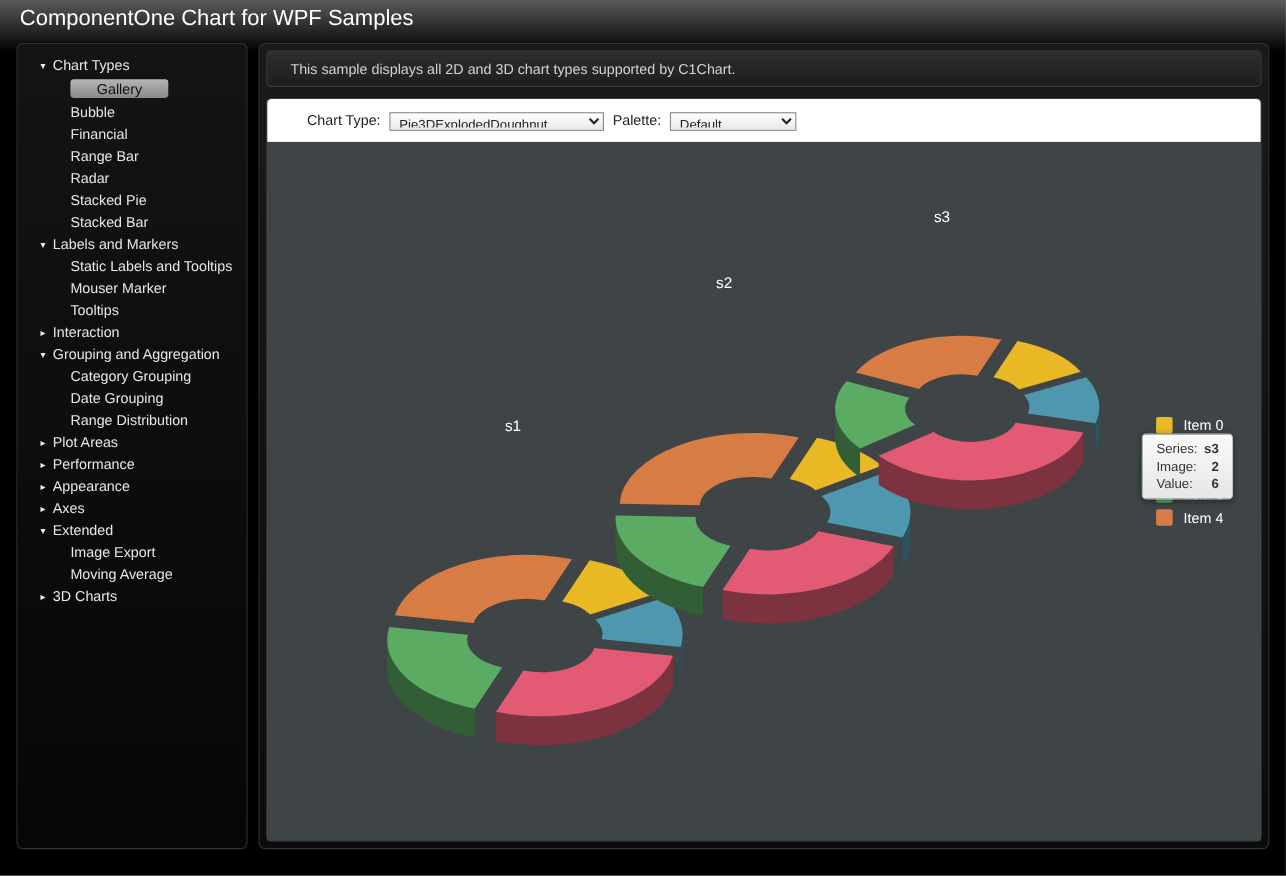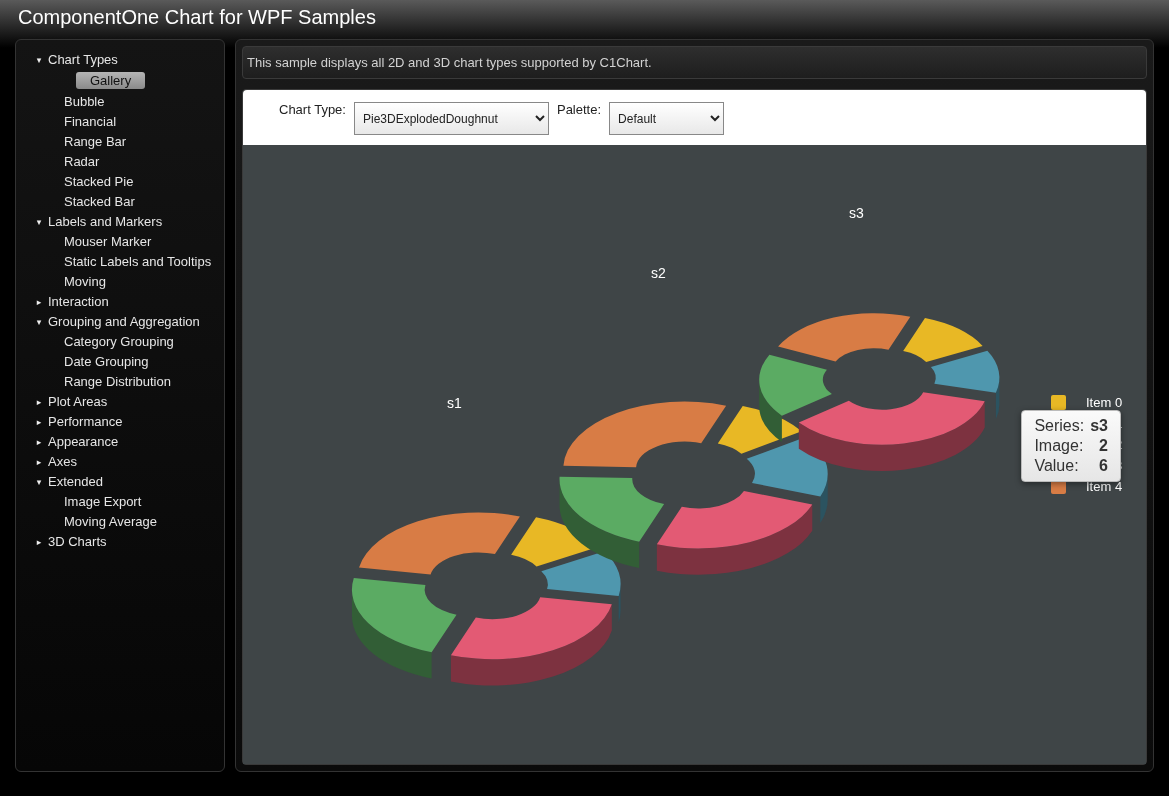--- a/index.html
+++ b/index.html
@@ -44,38 +44,37 @@
     margin-right: 4px;
     font-size: 9px;
     color: #eee;
     text-align: center;
   }
   .tree-row.level-1 { padding-left: 12px; }
   .tree-row.level-2 { padding-left: 42px; }
   .tree-row.selected span.lbl {
     background: linear-gradient(to bottom, #b5b5b5, #8a8a8a);
     color: #111;
-    padding: 1px 14px;
+    padding: 1px 24px;
     border-radius: 3px;
-    margin-left: 12px;
   }
   .main {
     flex: 1;
     background: linear-gradient(to bottom, #1a1a1a, #0b0b0b);
     border: 1px solid #333;
     border-radius: 6px;
     display: flex;
     flex-direction: column;
     padding: 4px;
   }
   .desc-bar {
     background: linear-gradient(to bottom, #2e2e2e, #1e1e1e);
     border: 1px solid #3a3a3a;
     border-radius: 4px;
-    padding: 8px 4px;
+    padding: 8px 21px;
     font-size: 13px;
     color: #d2d2d2;
     margin: 2px 2px 10px 2px;
   }
   .chart-panel {
     flex: 1;
     background: #3f4547;
     border: 1px solid #3a3a3a;
     border-radius: 4px;
     margin: 0 2px 2px 2px;
@@ -87,21 +86,21 @@
     display: flex;
     align-items: flex-start;
     gap: 8px;
     font-size: 13px;
     background: #fff;
     color: #222;
     border-top-left-radius: 4px;
     border-top-right-radius: 4px;
   }
   .combo {
-    height: 33px;
+    height: 17px;
     border: 1px solid #888;
     background: linear-gradient(to bottom,#fff,#e8e8e8);
     font-size: 12px;
     padding: 2px 4px;
     color: #222;
   }
   .plot-wrap {
     flex: 1;
     display: flex;
     background: #3f4547;
@@ -114,36 +113,36 @@
   .plot svg { width: 100%; height: 100%; }
   .legend {
     width: 95px;
     padding: 250px 14px 0 0;
     font-size: 13px;
     color: #fff;
   }
   .legend-row {
     display: flex;
     align-items: flex-end;
-    gap: 20px;
+    gap: 10px;
     margin-bottom: 6px;
   }
   .legend-swatch {
     width: 15px; height: 15px; border-radius: 2px;
   }
   .tooltip {
     position: absolute;
     right: -70px;
     top: 265px;
     background: linear-gradient(to bottom,#fafafa,#e6e6e6);
     border: 1px solid #bbb;
     border-radius: 4px;
     box-shadow: 0 2px 6px rgba(0,0,0,0.4);
     padding: 4px 8px;
-    font-size: 16px;
+    font-size: 12px;
     color: #333;
     min-width: 72px;
   }
   .tooltip table td { padding: 0 2px; }
   .tooltip table td.v { font-weight: bold; text-align: right; }
   .slice-label {
     position: absolute;
     color: #fff;
     font-size: 14px;
   }
@@ -179,27 +178,27 @@
         <span class="lbl">Stacked Pie</span>
       </div>
       <div class="tree-row level-2">
         <span class="lbl">Stacked Bar</span>
       </div>
       <div class="tree-row level-1">
         <span class="caret">▾</span>
         <span class="lbl">Labels and Markers</span>
       </div>
       <div class="tree-row level-2">
+        <span class="lbl">Static Labels and Tooltips</span>
+      </div>
+      <div class="tree-row level-2">
         <span class="lbl">Mouser Marker</span>
       </div>
       <div class="tree-row level-2">
-        <span class="lbl">Static Labels and Tooltips</span>
-      </div>
-      <div class="tree-row level-2">
-        <span class="lbl">Moving</span>
+        <span class="lbl">Tooltips</span>
       </div>
       <div class="tree-row level-1">
         <span class="caret">▸</span>
         <span class="lbl">Interaction</span>
       </div>
       <div class="tree-row level-1">
         <span class="caret">▾</span>
         <span class="lbl">Grouping and Aggregation</span>
       </div>
       <div class="tree-row level-2">
@@ -282,21 +281,21 @@
               <path d="M 748.9122854407063 224.13941012704427 A 105 57.75000000000001 0 0 1 745.4477193656587 238.8518397851825 L 745.4477193656587 264.8518397851825 A 105 57.75000000000001 0 0 0 748.9122854407063 250.13941012704427 Z" fill="#2b5360"></path>
               <path d="M 734.3771317667251 247.2521403884156 A 105 57.75000000000001 0 0 1 550.3060697709026 268.23835503130744 L 550.3060697709026 294.23835503130744 A 105 57.75000000000001 0 0 0 734.3771317667251 273.25214038841557 Z" fill="#7d3240"></path>
               <path d="M 533.5520864884236 261.5592341739858 A 105 57.75000000000001 0 0 1 511.08771455929366 225.86058987295573 L 511.08771455929366 251.86058987295573 A 105 57.75000000000001 0 0 0 533.5520864884236 287.5592341739858 Z" fill="#325e36"></path>
               <path d="M 675.2314352399205 164.96028689086558 A 105 57.75000000000001 0 0 1 732.2840288472237 192.45948903809574 L 676.4499108131483 208.5092322499193 A 42 23.1 0 0 0 653.6288733702271 197.50955139102726 Z" fill="#e8b825"></path>
               <path d="M 736.9691488308318 197.38983810733828 A 105 57.75000000000001 0 0 1 745.4477193656587 238.8518397851825 L 684.5264590106873 230.02438199029956 A 42 23.1 0 0 0 681.1350307967565 213.43958131916187 Z" fill="#4f97ae"></path>
               <path d="M 734.3771317667251 247.2521403884156 A 105 57.75000000000001 0 0 1 550.3060697709026 268.23835503130744 L 599.8274466134246 246.8191684506894 A 42 23.1 0 0 0 673.4558714117536 238.42468259353265 Z" fill="#e35a74"></path>
               <path d="M 533.5520864884236 261.5592341739858 A 105 57.75000000000001 0 0 1 521.1963904474115 201.1372694242608 L 578.1311849145408 215.97126169347777 A 42 23.1 0 0 0 583.0734633309456 240.14004759336777 Z" fill="#5bab63"></path>
               <path d="M 529.7964211501076 193.15253505855773 A 105 57.75000000000001 0 0 1 660.692015044812 163.6270813403165 L 639.0894531751186 196.17634584047818 A 42 23.1 0 0 0 586.7312156172368 207.9865273277747 Z" fill="#d87c45"></path>
             </svg>
 
-          <div class="slice-label" style="left:204px; top:250px;">s1</div>
+          <div class="slice-label" style="left:216px; top:250px;">s1</div>
           <div class="slice-label" style="left:408px; top:120px;">s2</div>
           <div class="slice-label" style="left:606px; top:60px;">s3</div>
 
           <div class="tooltip">
             <table>
               <tbody>
                   <tr>
                     <td>Series:</td>
                     <td class="v">s3</td>
                   </tr>

